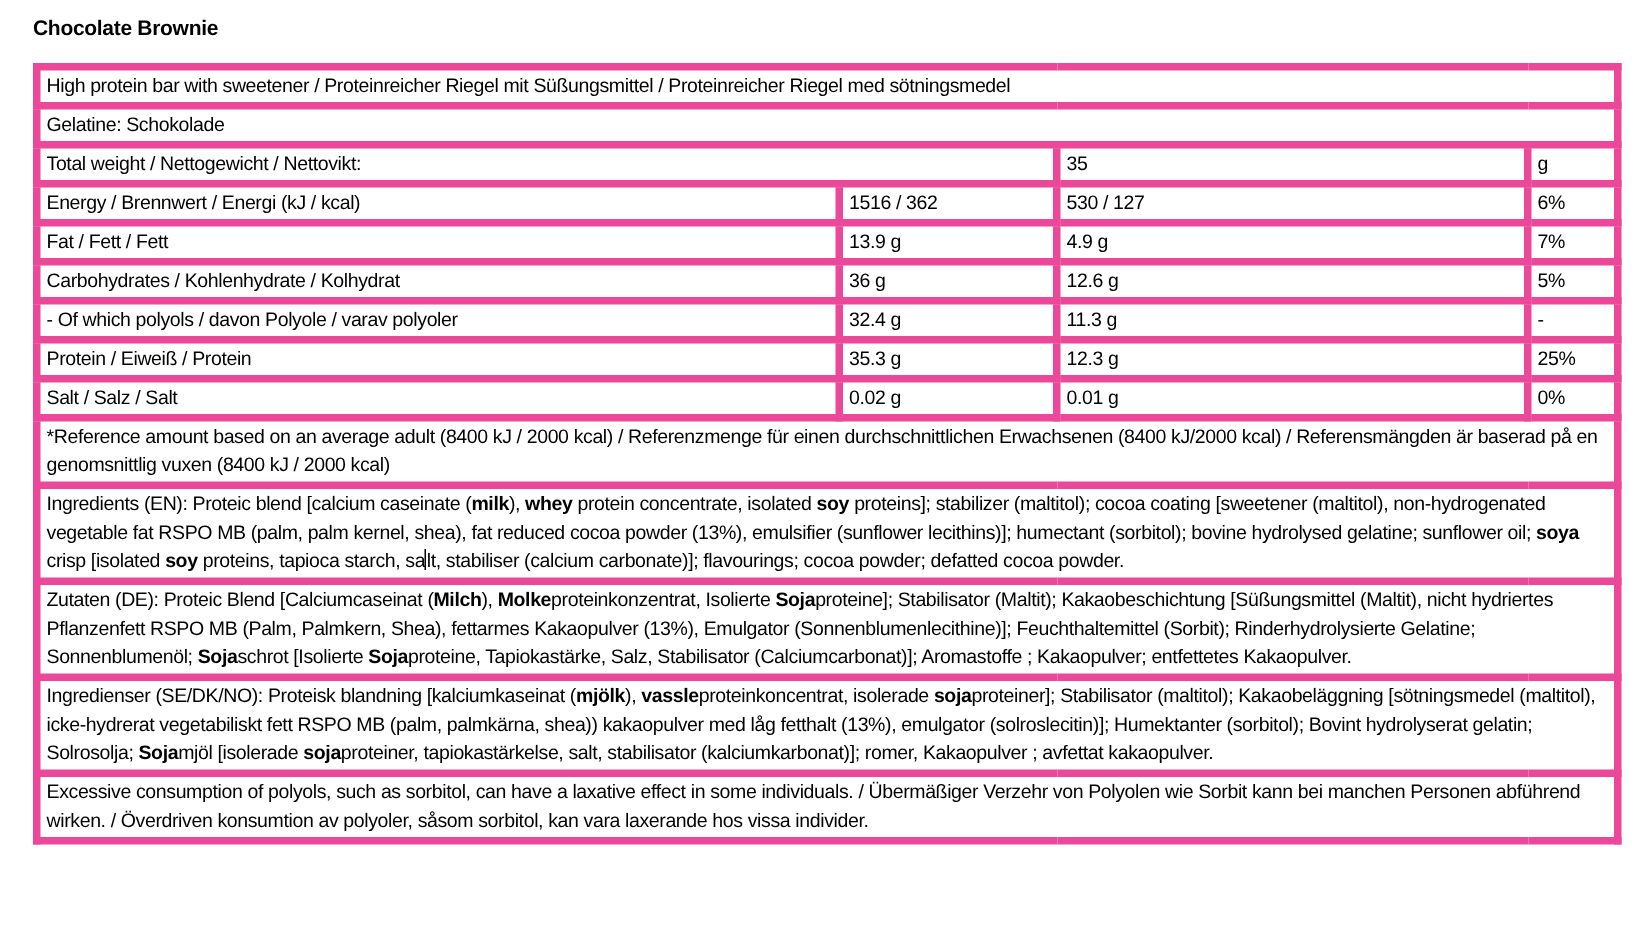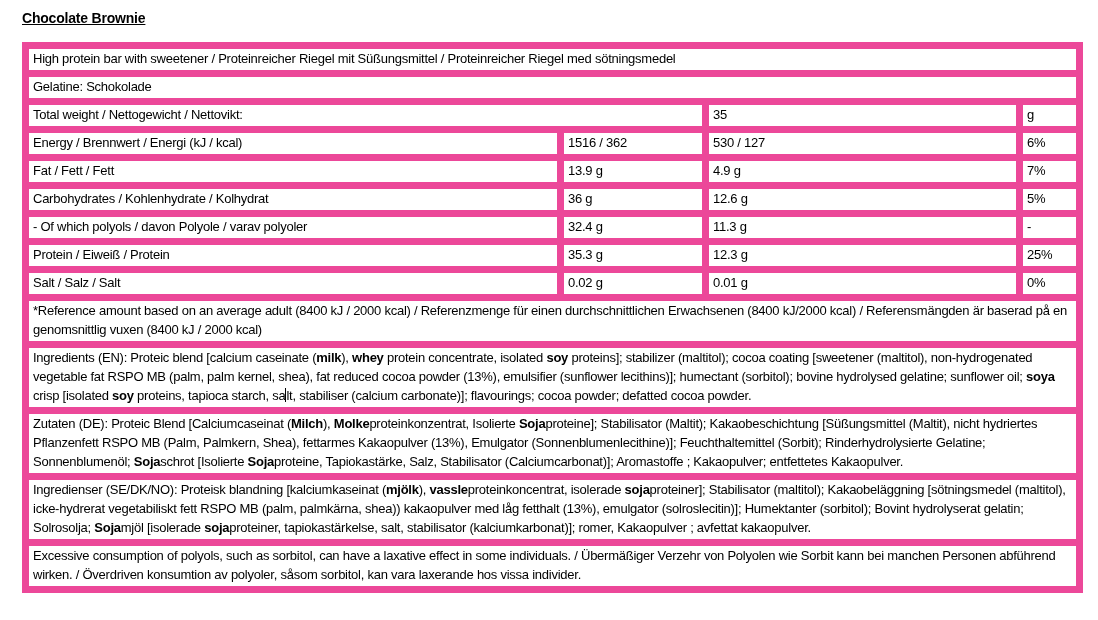--- a/index.html
+++ b/index.html
@@ -5,29 +5,28 @@
   html, body { margin: 0; padding: 0; background: #ffffff; }
   body {
     width: 1098px; height: 620px; overflow: hidden;
     font-family: "Liberation Sans", sans-serif;
     color: #000000;
   }
   .sheet { padding: 8px 22px 0 22px; }
   .doc-title {
     font-size: 14px; font-weight: 700; letter-spacing: -0.2px;
     margin: 2px 0 16px 0;
-    text-decoration: underline;
   }
   table.spec {
     width: 1054px;
     border-collapse: collapse;
     table-layout: fixed;
   }
   table.spec td {
-    border: 7px solid #ec4899;
+    border: 5px solid #ec4899;
     padding: 0 4px 2px 4px;
     font-size: 13px;
     line-height: 19px;
     letter-spacing: -0.25px;
     vertical-align: top;
     word-wrap: break-word;
   }
   col.c-label   { width: 535px; }
   col.c-per100  { width: 145px; }
   col.c-serving { width: 314px; }

